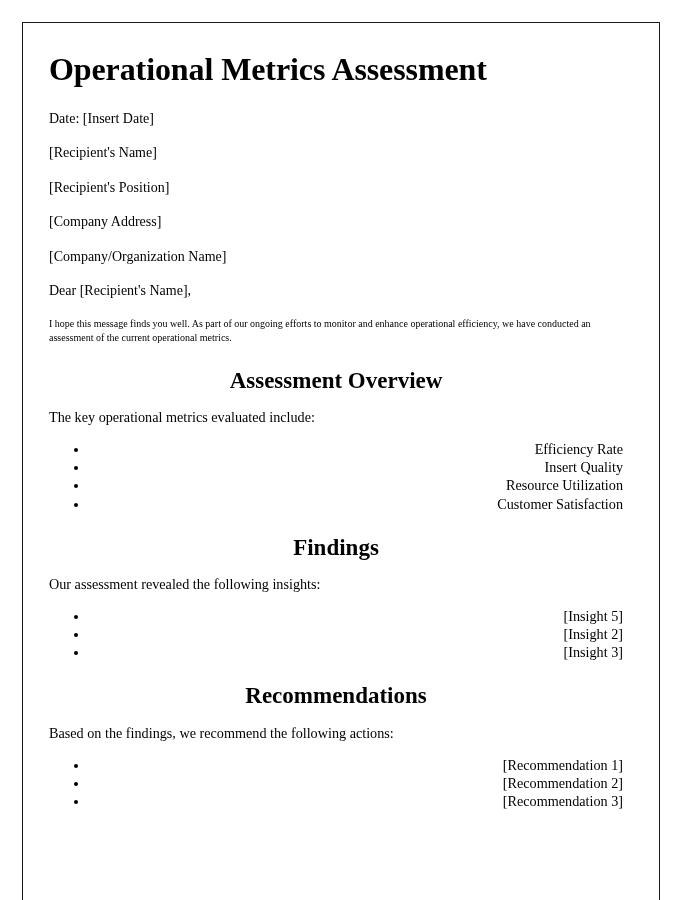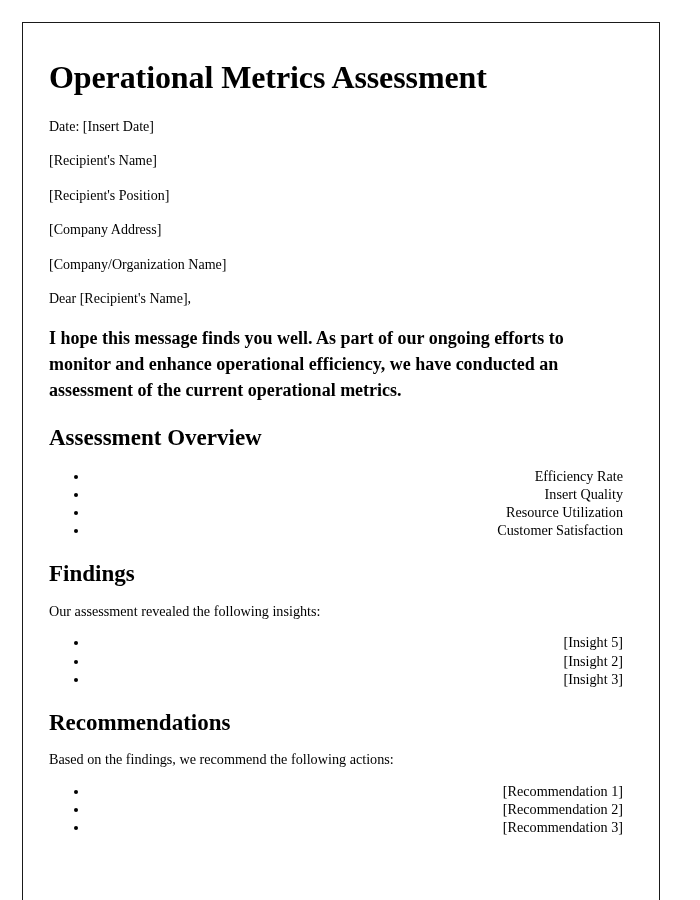--- a/index.html
+++ b/index.html
@@ -27,40 +27,40 @@
     overflow: hidden;
   }
   .page-content {
     padding: 24px 36px 0 26px;
   }
   .doc-title {
     font-family: "Liberation Serif", "DejaVu Serif", serif;
     font-size: 32px;
     font-weight: bold;
     line-height: 1.15;
-    margin: 12px 0 22px 0;
+    margin: 4px 0 22px 0;
     letter-spacing: -0.1px;
   }
   .section-heading {
     font-family: "Liberation Serif", "DejaVu Serif", serif;
     font-size: 23px;
     font-weight: bold;
     line-height: 1.15;
     margin: 22px 0 15px 0;
+    text-align: center;
   }
   p.body-line {
     font-size: 14px;
     line-height: 1.25;
     margin: 0 0 17px 0;
   }
   p.body-para {
-    font-size: 18px;
+    font-size: 10px;
     line-height: 1.45;
     margin: 0 0 16px 0;
-    font-weight: bold;
   }
   p.lead-in {
     font-size: 14.2px;
     line-height: 1.25;
     margin: 0 0 13px 0;
   }
   ul.doc-list {
     margin: 0 0 16px 0;
     padding-left: 40px;
     list-style-type: disc;
@@ -84,20 +84,21 @@
     <p class="body-line">Date: [Insert Date]</p>
     <p class="body-line">[Recipient's Name]</p>
     <p class="body-line">[Recipient's Position]</p>
     <p class="body-line">[Company Address]</p>
     <p class="body-line">[Company/Organization Name]</p>
     <p class="body-line">Dear [Recipient's Name],</p>
 
     <p class="body-para">I hope this message finds you well. As part of our ongoing efforts to monitor and enhance operational efficiency, we have conducted an assessment of the current operational metrics.</p>
 
     <h2 class="section-heading">Assessment Overview</h2>
+    <p class="lead-in">The key operational metrics evaluated include:</p>
     <ul class="doc-list">
       <li>Efficiency Rate</li>
       <li>Insert Quality</li>
       <li>Resource Utilization</li>
       <li>Customer Satisfaction</li>
     </ul>
 
     <h2 class="section-heading">Findings</h2>
     <p class="lead-in">Our assessment revealed the following insights:</p>
     <ul class="doc-list">

